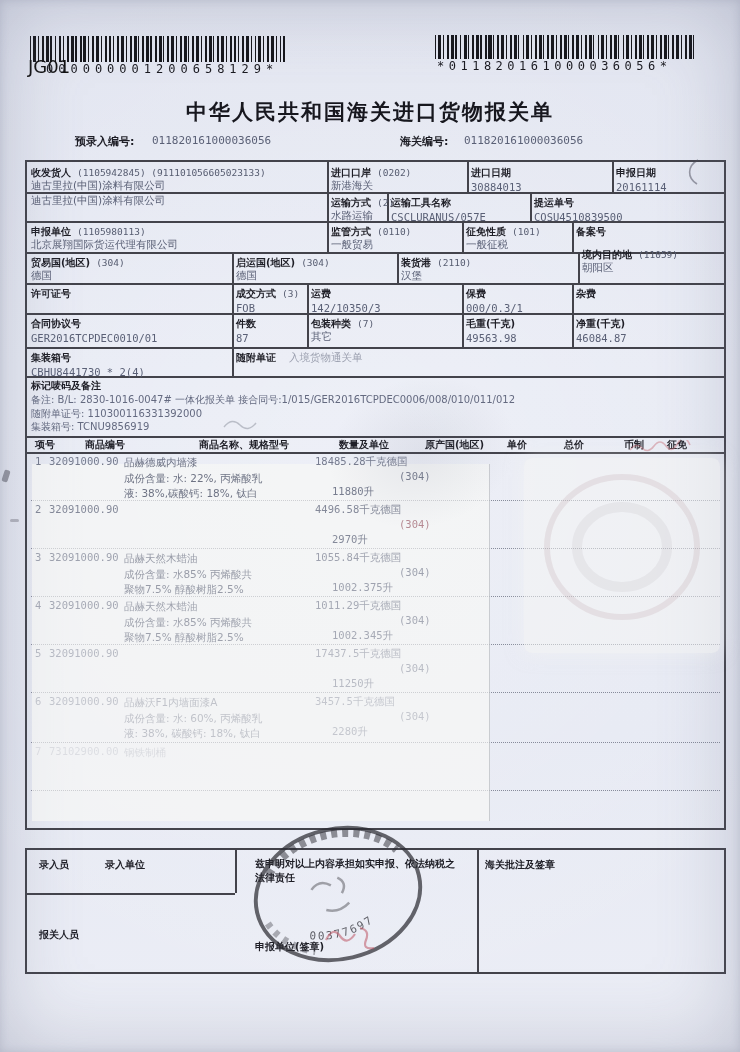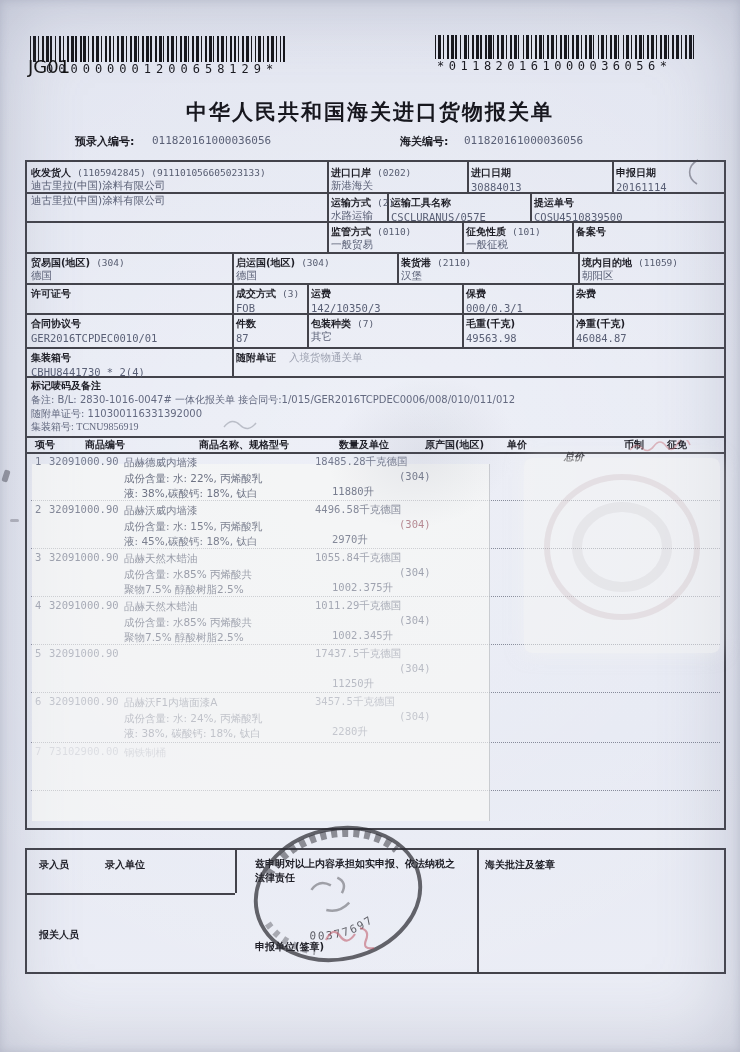--- a/index.html
+++ b/index.html
@@ -132,20 +132,24 @@
     </div>
     <div class="cell" style="left:364px;top:32px;">
       <div><span class="lbl">运输工具名称</span></div>
       <div class="val">CSCLURANUS/057E</div>
     </div>
     <div class="cell" style="left:507px;top:32px;">
       <div><span class="lbl">提运单号</span></div>
       <div class="val">COSU4510839500</div>
     </div>
 
+    <div class="cell" style="left:4px;top:61px;">
+      <div><span class="lbl">申报单位</span><span class="code">(1105980113)</span></div>
+      <div class="cjkval">北京展翔国际货运代理有限公司</div>
+    </div>
     <div class="cell" style="left:304px;top:61px;">
       <div><span class="lbl">监管方式</span><span class="code">(0110)</span></div>
       <div class="cjkval">一般贸易</div>
     </div>
     <div class="cell" style="left:439px;top:61px;">
       <div><span class="lbl">征免性质</span><span class="code">(101)</span></div>
       <div class="cjkval">一般征税</div>
     </div>
     <div class="cell" style="left:549px;top:61px;">
       <div><span class="lbl">备案号</span></div>
@@ -157,21 +161,21 @@
       <div class="cjkval">德国</div>
     </div>
     <div class="cell" style="left:209px;top:92px;">
       <div><span class="lbl">启运国(地区)</span><span class="code">(304)</span></div>
       <div class="cjkval">德国</div>
     </div>
     <div class="cell" style="left:374px;top:92px;">
       <div><span class="lbl">装货港</span><span class="code">(2110)</span></div>
       <div class="cjkval">汉堡</div>
     </div>
-    <div class="cell" style="left:555px;top:92px;">
+    <div class="cell" style="left:555px;top:84px;">
       <div><span class="lbl">境内目的地</span><span class="code">(11059)</span></div>
       <div class="cjkval">朝阳区</div>
     </div>
 
     <div class="cell" style="left:4px;top:123px;">
       <div><span class="lbl">许可证号</span></div>
       <div class="val"></div>
     </div>
     <div class="cell" style="left:209px;top:123px;">
       <div><span class="lbl">成交方式</span><span class="code">(3)</span></div>
@@ -217,34 +221,34 @@
     </div>
     <div class="cell" style="left:209px;top:187px;">
       <span class="lbl">随附单证</span>
       <span class="cjkval" style="opacity:.55;margin-left:8px;">入境货物通关单</span>
     </div>
 
     <div>
       <div class="abs lbl" style="left:4px;top:217px;">标记唛码及备注</div>
       <div class="abs cjkval" style="left:4px;top:231px;font-size:10px;color:#646a80;">备注: B/L: 2830-1016-0047# 一体化报关单 接合同号:1/015/GER2016TCPDEC0006/008/010/011/012</div>
       <div class="abs cjkval" style="left:4px;top:245px;font-size:10px;color:#646a80;">随附单证号:  110300116331392000</div>
-      <div class="abs cjkval" style="left:4px;top:258px;font-size:10px;color:#646a80;font-family:Liberation Serif, serif;">集装箱号:  TCNU9856919</div>
+      <div class="abs cjkval" style="left:4px;top:258px;font-size:10px;color:#646a80;">集装箱号:  TCNU9856919</div>
       <svg class="artifact" style="left:195px;top:253px;" width="36" height="18">
         <path d="M2 12 q8 -10 16 -2 t16 -2" fill="none" stroke="rgba(95,100,115,.35)" stroke-width="1.4"></path>
       </svg>
     </div>
 
     <div>
       <span class="hdr" style="left:8px;top:276px;">项号</span>
       <span class="hdr" style="left:58px;top:276px;">商品编号</span>
       <span class="hdr" style="left:172px;top:276px;">商品名称、规格型号</span>
       <span class="hdr" style="left:312px;top:276px;">数量及单位</span>
       <span class="hdr" style="left:398px;top:276px;">原产国(地区)</span>
       <span class="hdr" style="left:480px;top:276px;">单价</span>
-      <span class="hdr" style="left:537px;top:288px;font-style:italic;">总价</span>
+      <span class="hdr" style="left:537px;top:276px;">总价</span>
       <span class="hdr" style="left:597px;top:276px;">币制</span>
       <span class="hdr" style="left:640px;top:276px;">征免</span>
     </div>
 
     <div class="abs" style="left:0;top:290px;right:0;height:376px;">
       <div class="dotl" style="top:48px;"></div>
       <div class="dotl" style="top:96px;"></div>
       <div class="dotl" style="top:144px;"></div>
       <div class="dotl" style="top:192px;"></div>
       <div class="dotl" style="top:240px;"></div>
@@ -260,25 +264,20 @@
           <div>液: 38%,碳酸钙: 18%, 钛白</div>
         </div>
         <span class="q1 val">18485.28千克德国</span>
         <span class="q2 val">(304)</span>
         <span class="q3 val">11880升</span>
       </div>
 
       <div class="item-row" style="top:48px;opacity:.72;">
         <span class="i-no val">2</span>
         <span class="i-code val">32091000.90</span>
-        <div class="i-name">
-          <div>品赫沃威内墙漆</div>
-          <div>成份含量: 水: 15%, 丙烯酸乳</div>
-          <div>液: 45%,碳酸钙: 18%, 钛白</div>
-        </div>
         <span class="q1 val">4496.58千克德国</span>
         <span class="q2 val" style="color:#9d5f6b;">(304)</span>
         <span class="q3 val">2970升</span>
       </div>
 
       <div class="item-row" style="top:96px;opacity:.55;">
         <span class="i-no val">3</span>
         <span class="i-code val">32091000.90</span>
         <div class="i-name">
           <div>品赫天然木蜡油</div>
@@ -309,21 +308,21 @@
         <span class="q1 val">17437.5千克德国</span>
         <span class="q2 val">(304)</span>
         <span class="q3 val">11250升</span>
       </div>
 
       <div class="item-row" style="top:240px;height:50px;opacity:.3;">
         <span class="i-no val">6</span>
         <span class="i-code val">32091000.90</span>
         <div class="i-name">
           <div>品赫沃F1内墙面漆A</div>
-          <div>成份含量: 水: 24%, 丙烯酸乳</div>
+          <div>成份含量: 水: 60%, 丙烯酸乳</div>
           <div>液: 38%, 碳酸钙: 18%, 钛白</div>
         </div>
         <span class="q1 val">3457.5千克德国</span>
         <span class="q2 val">(304)</span>
         <span class="q3 val">2280升</span>
       </div>
 
       <div class="item-row" style="top:290px;opacity:.14;">
         <span class="i-no val">7</span>
         <span class="i-code val">73102900.00</span>

